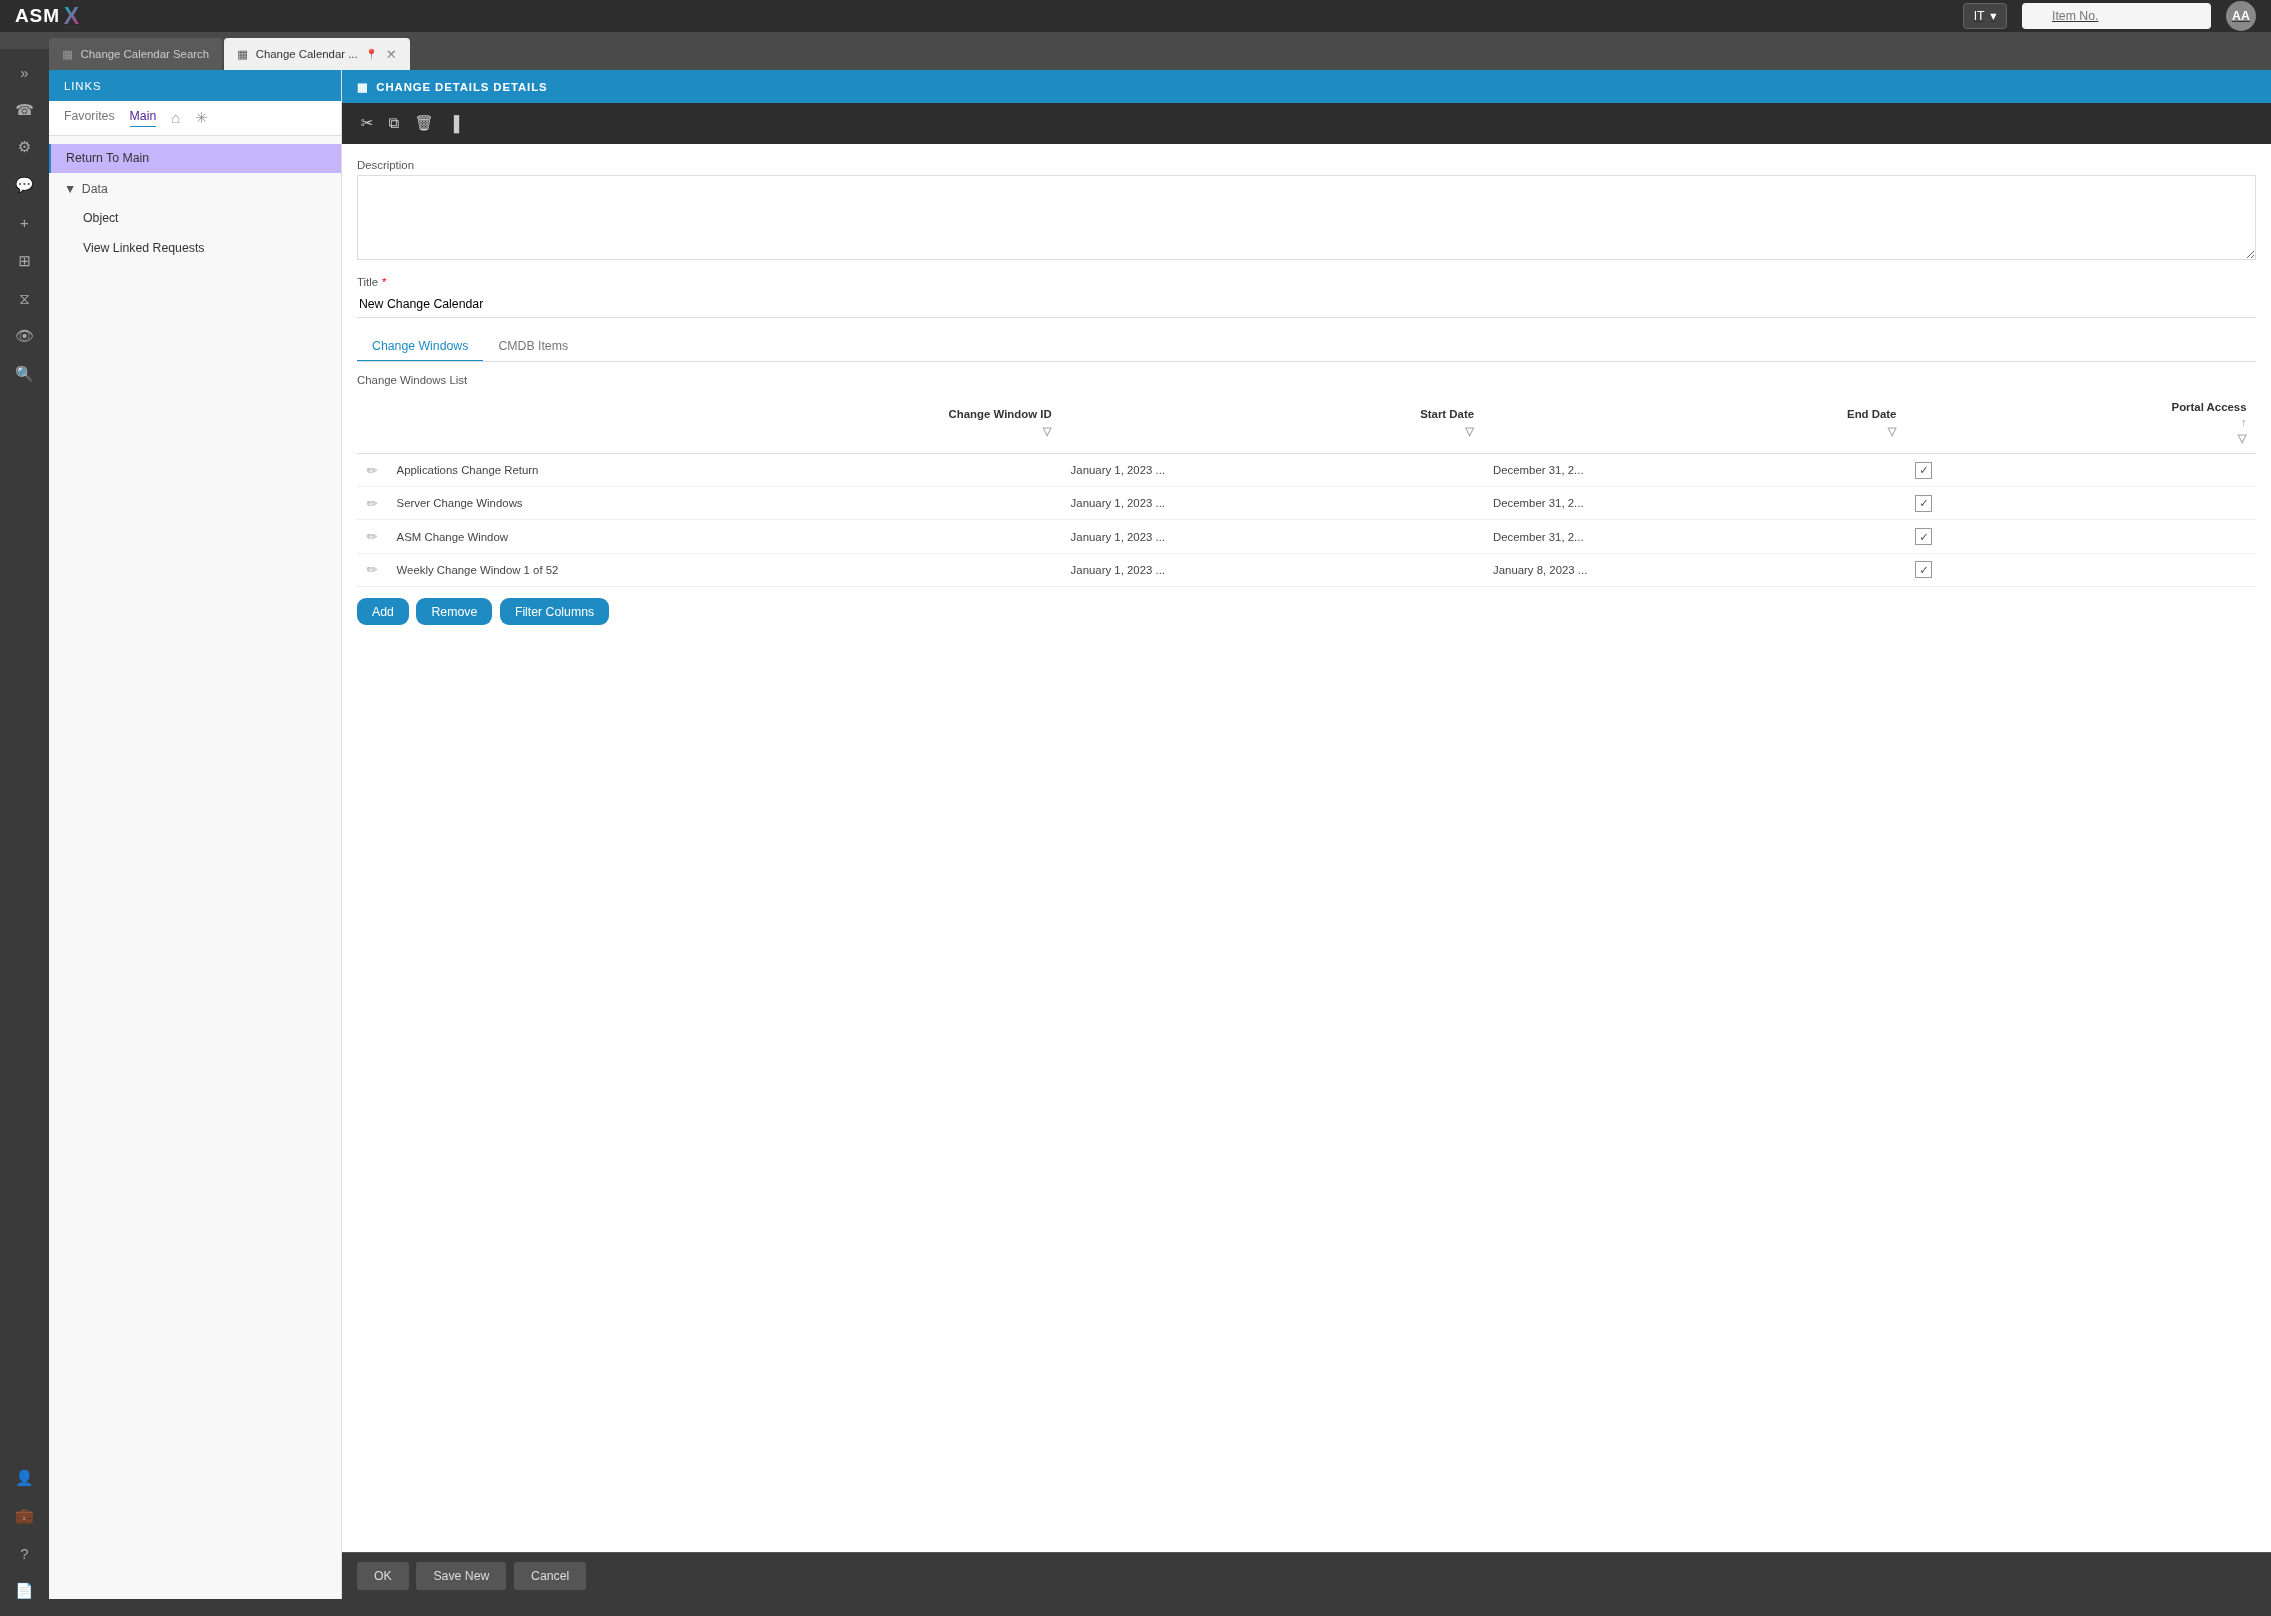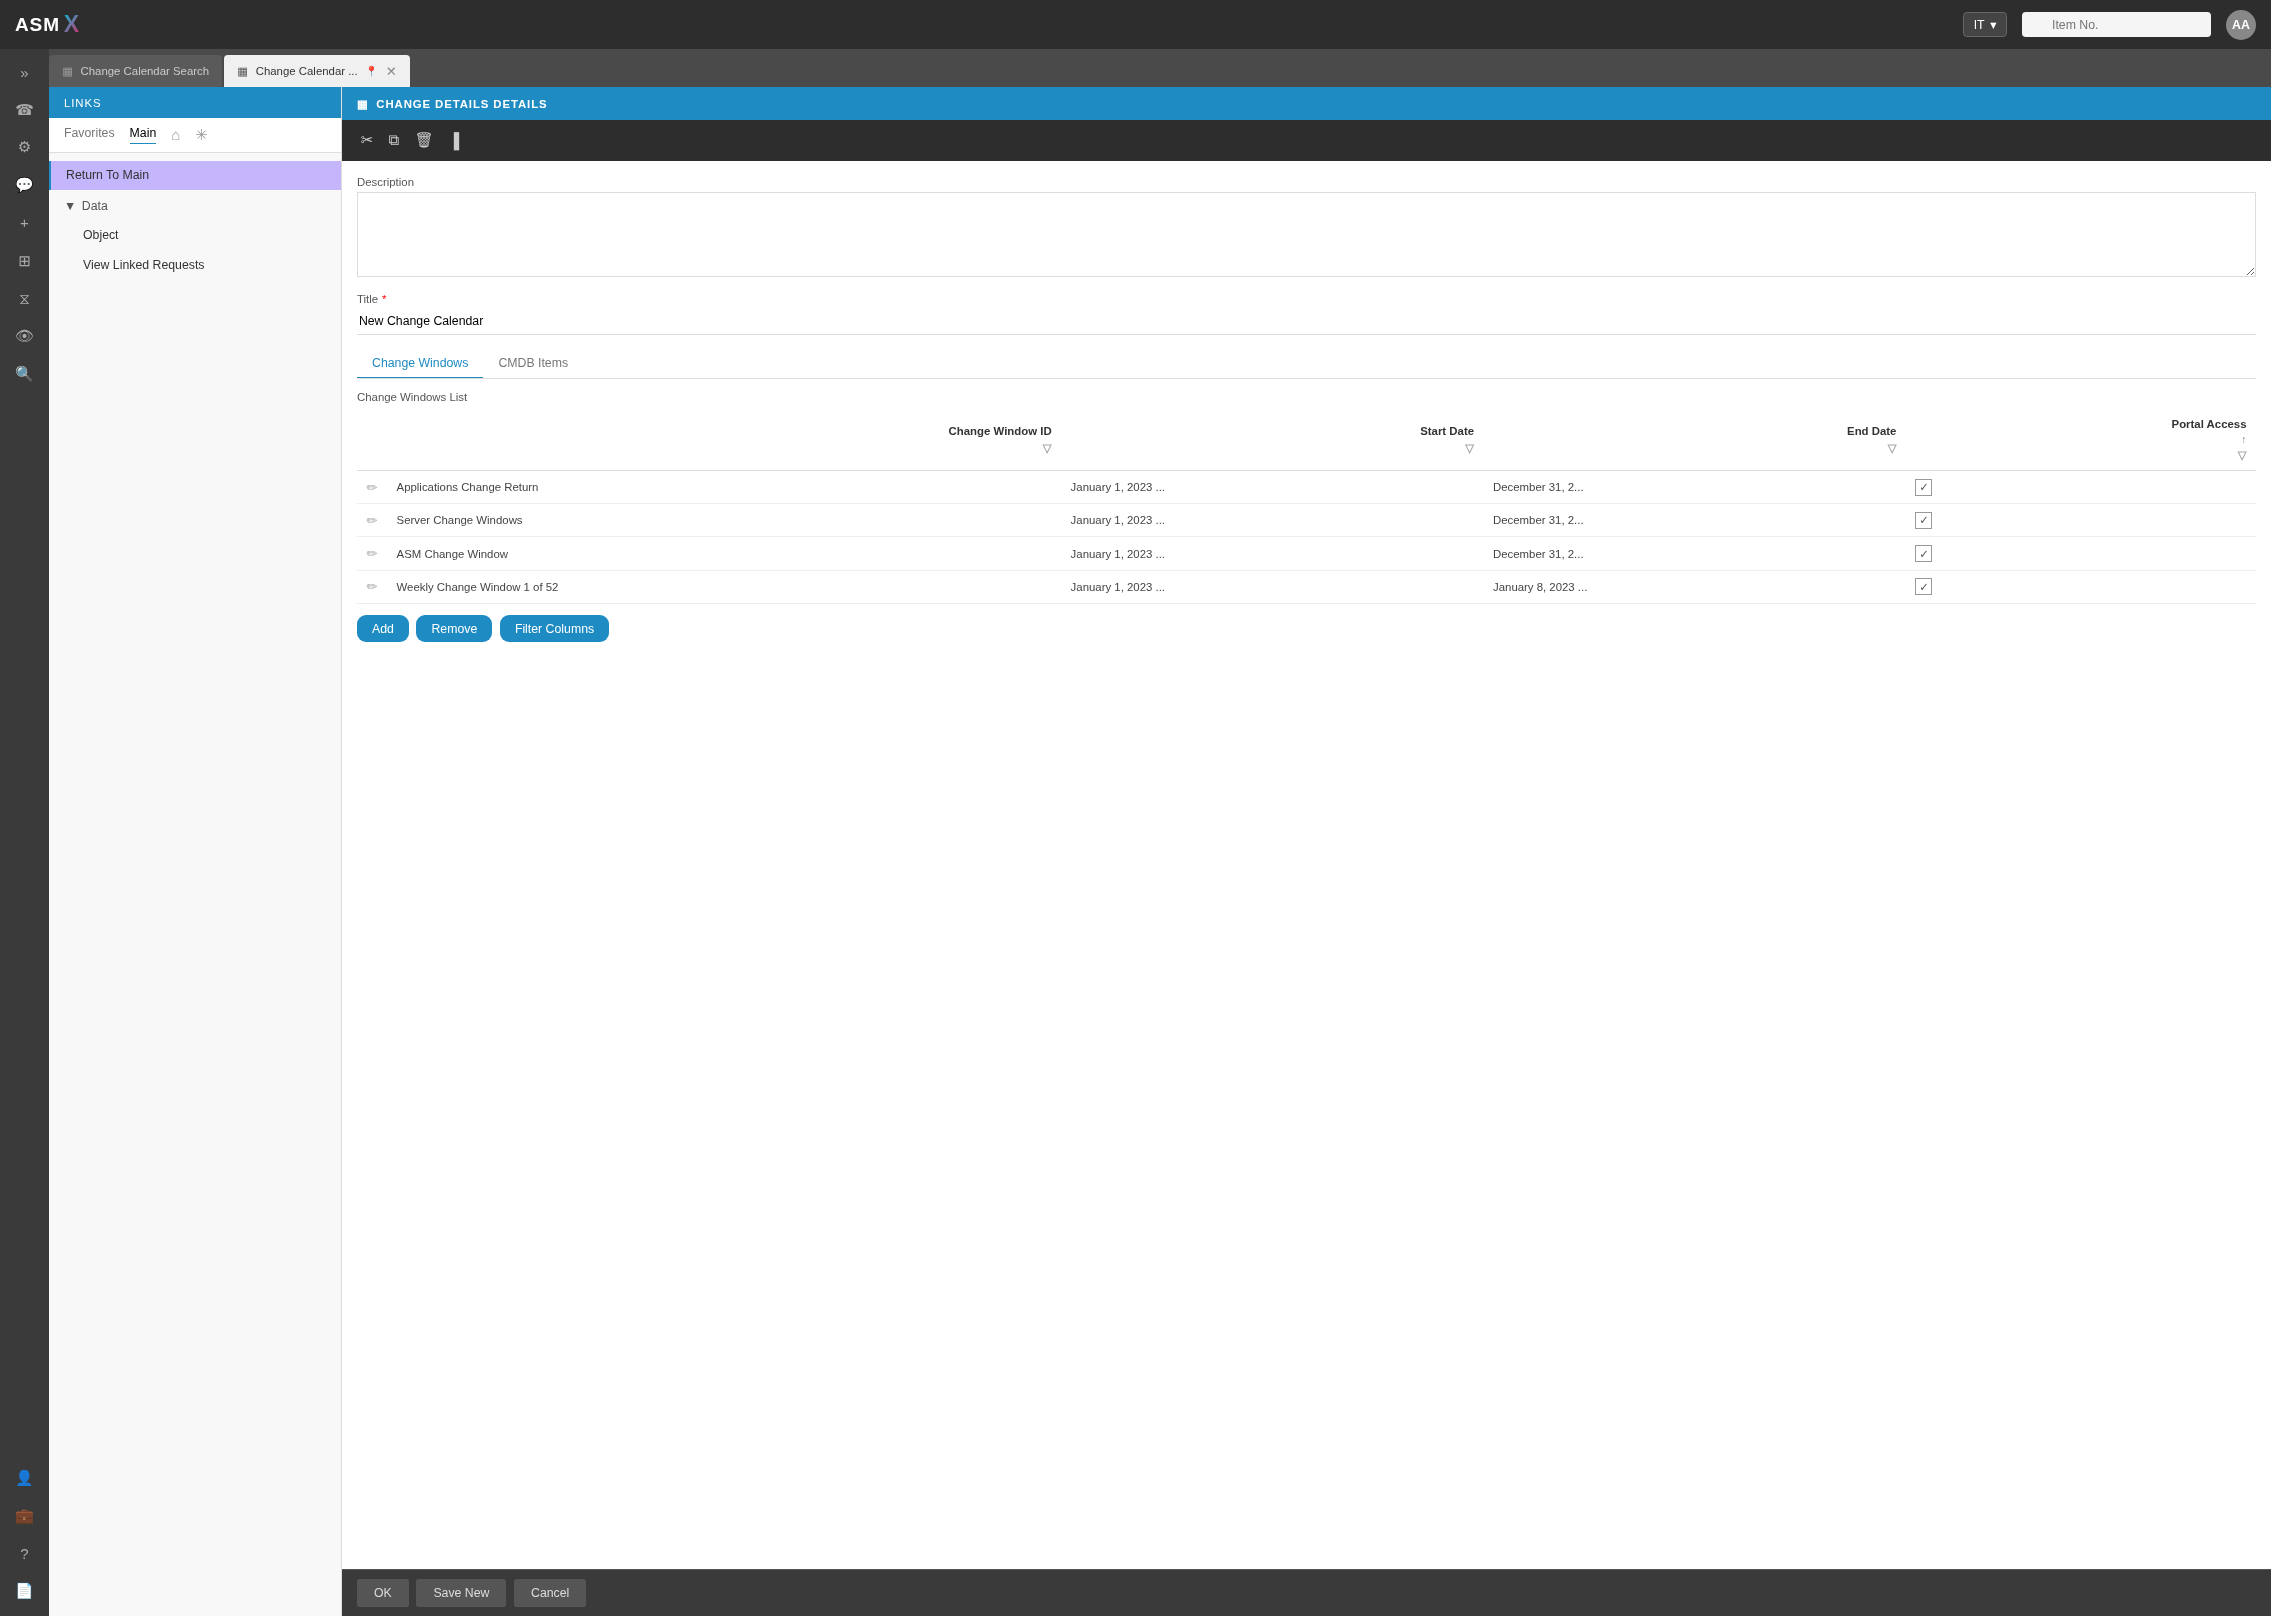--- a/index.html
+++ b/index.html
@@ -1,26 +1,27 @@
 <!DOCTYPE html>
 <html style="font-size:15px"><head>
   <meta charset="utf-8">
   <style>
     * { box-sizing: border-box; margin: 0; padding: 0; }
     body { font-family: 'Segoe UI', Arial, sans-serif; font-size: 12.3px; background: #3a3a3a; color: #333; height: 100vh; overflow: hidden; }
 
     
     .top-nav {
       background: #2d2d2d;
-      height: 49px;
+      height: 32px;
       display: flex;
       align-items: center;
       padding: 0 15px;
       gap: 15px;
       position: relative;
+      text-decoration: underline;
     }
     .logo {
       display: flex;
       align-items: center;
       gap: 3.8px;
       font-size: 19px;
       font-weight: bold;
       color: white;
       letter-spacing: 0.9px;
     }
@@ -179,21 +180,21 @@
       border-bottom: 0.9px solid #ddd;
       background: white;
     }
     .links-tab {
       color: #777;
       cursor: pointer;
       padding-bottom: 3.8px;
       font-size: 12.3px;
     }
     .links-tab.active {
-      color: #000000;
+      color: #4c1d95;
       border-bottom: 1.9px solid #1e8bc3;
     }
     .links-tab-icon {
       color: #999;
       cursor: pointer;
       font-size: 15px;
     }
     .links-content { padding: 7.6px 0; }
     .links-item {
       padding: 7.6px 15px;

